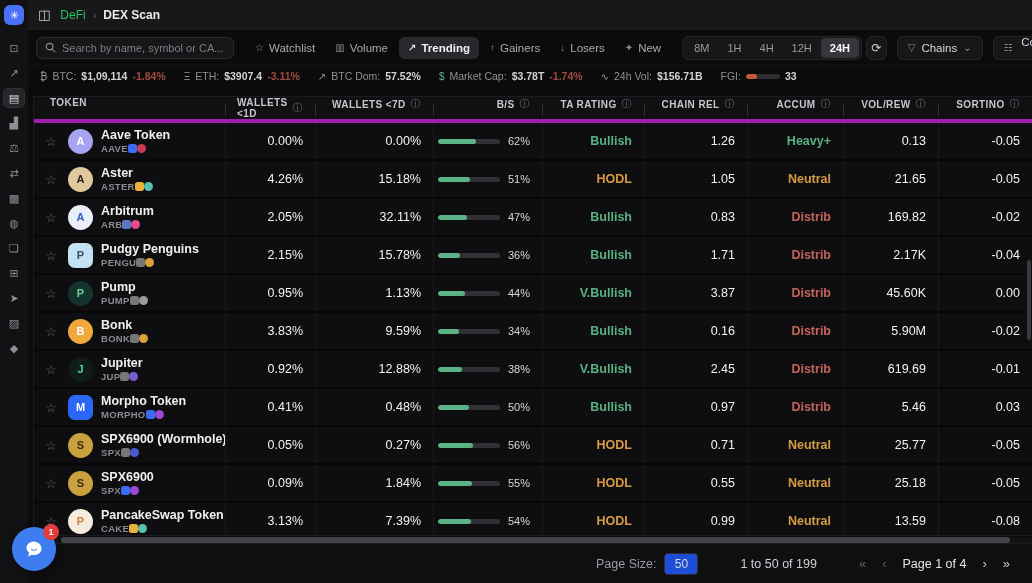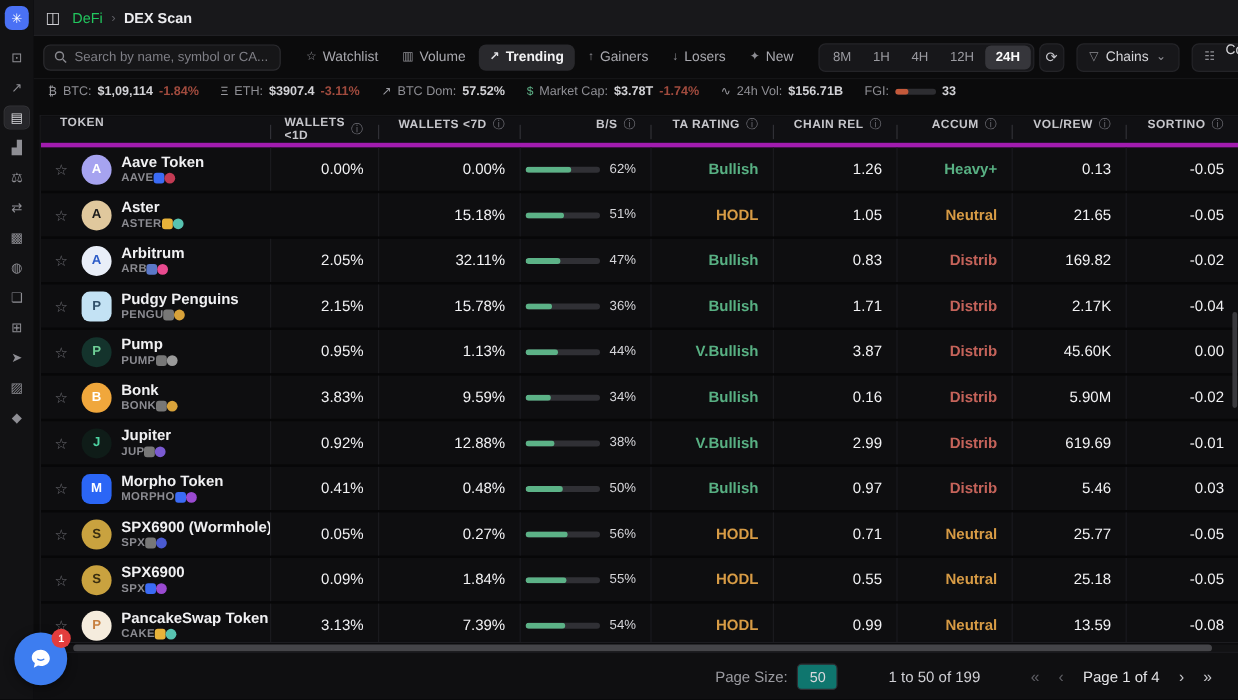--- a/index.html
+++ b/index.html
@@ -74,21 +74,21 @@
   .rate { font-weight:700; font-size:12.5px; }
   .rate.green { color:#58b083;text-align:center; } .rate.orange { color:#d79b45; } .rate.red { color:#c5635a; }
   .num { color:#f2f2f4; }
   
   .hscroll { position:absolute; left:5px; right:0; bottom:40px; height:6px; background:#121214; }
   .hscroll .thumb { position:absolute; left:28px; right:22px; top:0; height:6px; background:#454549; border-radius:3px; cursor:grab; }
   .vscroll { position:absolute; right:1px; top:260px; width:4px; height:80px; background:#39393d; border-radius:2px; cursor:grab; }
   
   .footer { position:absolute; left:0; right:0; bottom:0; height:40px; background:#0f0f11; border-top:1px solid #1d1d21; display:flex; align-items:center; justify-content:flex-end; gap:42px; padding-right:22px; font-size:12.5px; }
   .ps { display:flex; align-items:center; gap:8px; color:#9b9ba1; }
-  .ps input { width:34px; height:22px; background:#0f766e; border:1px solid #2e2e33; border-radius:4px; color:#d8d8dc; font-size:12px; text-align:center; font-family:inherit; outline:none; }
+  .ps input { width:34px; height:22px; background:#1d4ed8; border:1px solid #2e2e33; border-radius:4px; color:#d8d8dc; font-size:12px; text-align:center; font-family:inherit; outline:none; }
   .range { color:#cfcfd4; }
   .pager { display:flex; align-items:center; gap:16px; }
   .pg-btn { background:none; border:none; font-size:13px; cursor:pointer; font-family:inherit; }
   .pg-btn.dim { color:#5f5f65; } .pg-btn.lit { color:#c6c6cb; }
   .pg-text { color:#e4e4e7;text-align:right; }
   
   .chat { position:absolute; left:12px; bottom:12px; width:44px; height:44px; border-radius:50%; background:#3d7df0; display:flex; align-items:center; justify-content:center; cursor:pointer; z-index:10; box-shadow:0 2px 8px rgba(0,0,0,.5); }
   .chat-badge { position:absolute; top:-3px; right:-3px; width:16px; height:16px; border-radius:50%; background:#e23d3d; color:#fff; font-size:9px; font-weight:700; display:flex; align-items:center; justify-content:center; }
 </style>
 </head>
@@ -305,20 +305,23 @@
             <span class="logo" style="background: rgb(224, 200, 157); color: rgb(28, 28, 28);">A</span>
             <span class="tk-names">
               <span class="tk-name">Aster</span>
               <span class="tk-sub">
                 <span class="tk-sym">ASTER</span>
                 <span class="badge b2" style="background: rgb(232, 179, 58);"></span>
                 <span class="badge" style="background: rgb(87, 194, 176);"></span>
               </span>
             </span>
           </div>
+          <div class="td c-w1d">
+            <span class="num">4.26%</span>
+          </div>
           <div class="td c-w7d">
             <span class="num">15.18%</span>
           </div>
           <div class="td c-bs bs-cell">
             <span class="bs-bar">
               <div style="width: 51%;"></div>
             </span>
             <span class="bs-pct">51%</span>
           </div>
           <div class="td c-ta">
@@ -523,21 +526,21 @@
           <div class="td c-bs bs-cell">
             <span class="bs-bar">
               <div style="width: 38%;"></div>
             </span>
             <span class="bs-pct">38%</span>
           </div>
           <div class="td c-ta">
             <span class="rate green">V.Bullish</span>
           </div>
           <div class="td c-chain">
-            <span class="num">2.99</span>
+            <span class="num">2.45</span>
           </div>
           <div class="td c-accum">
             <span class="rate red">Distrib</span>
           </div>
           <div class="td c-vol">
             <span class="num">619.69</span>
           </div>
           <div class="td c-sortino">
             <span class="num">-0.01</span>
           </div>

